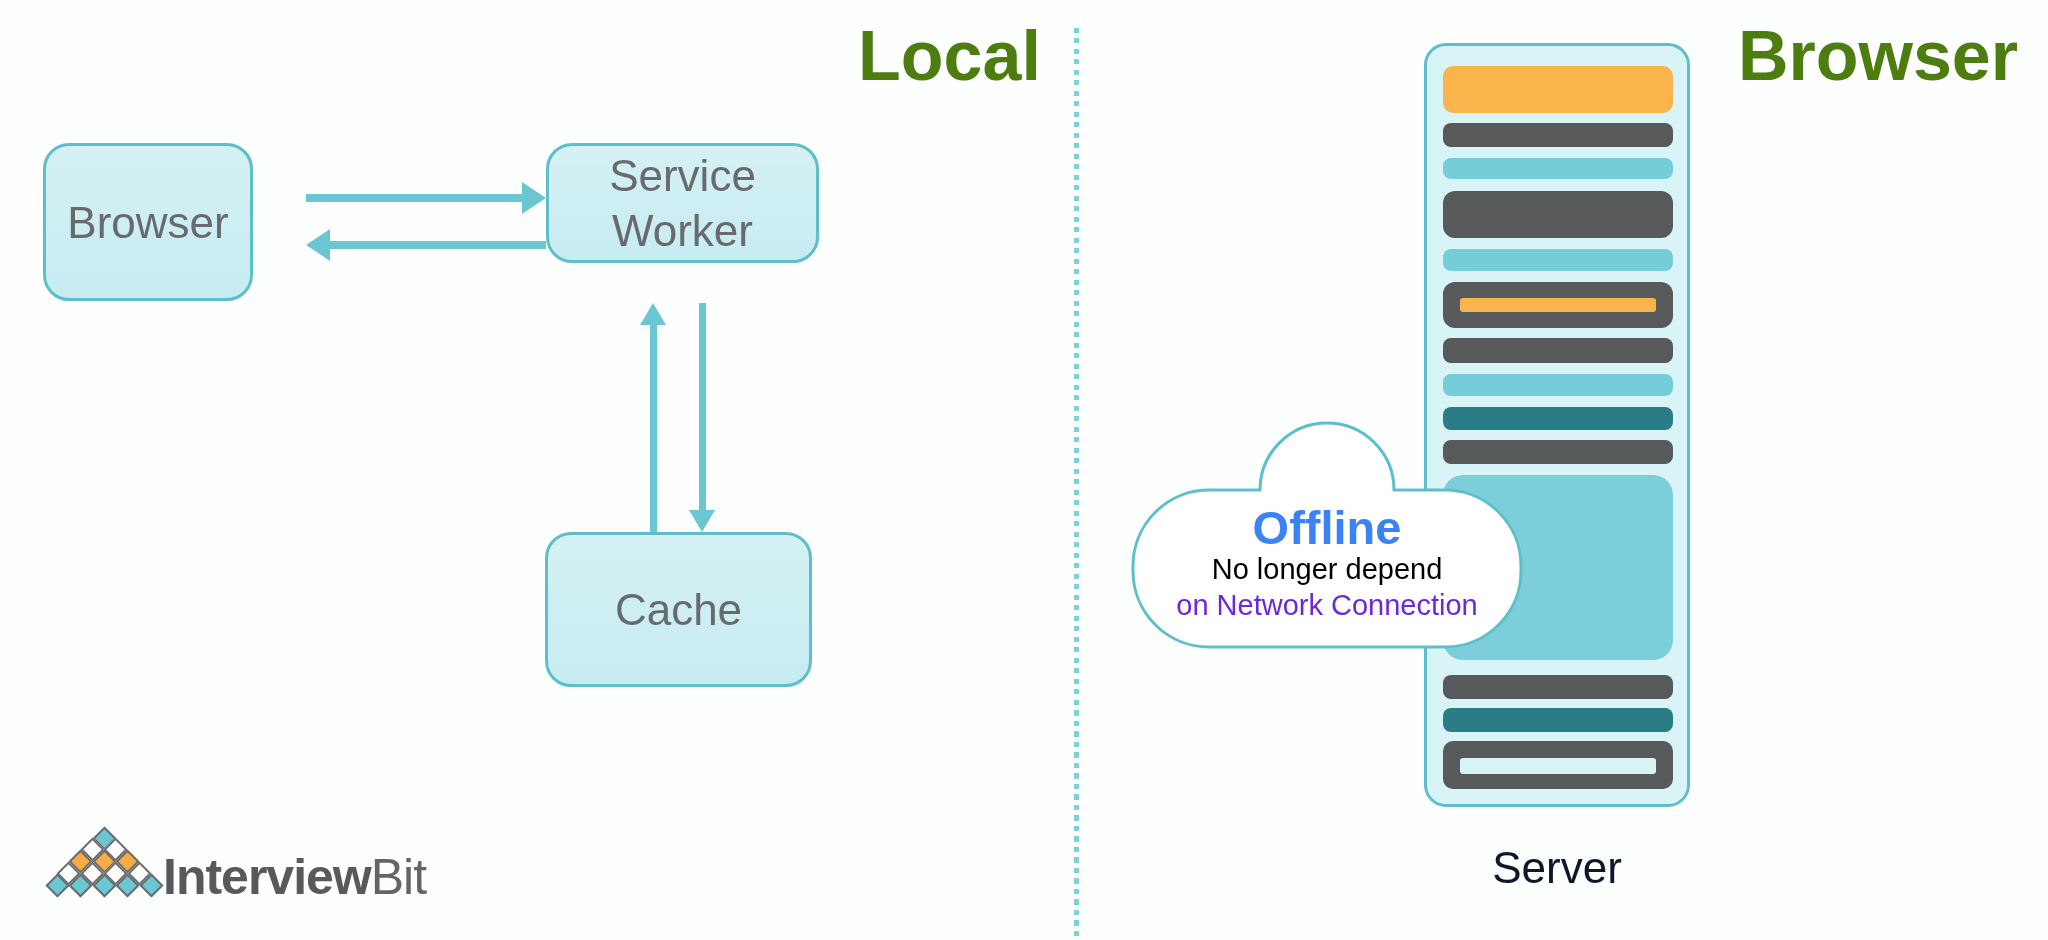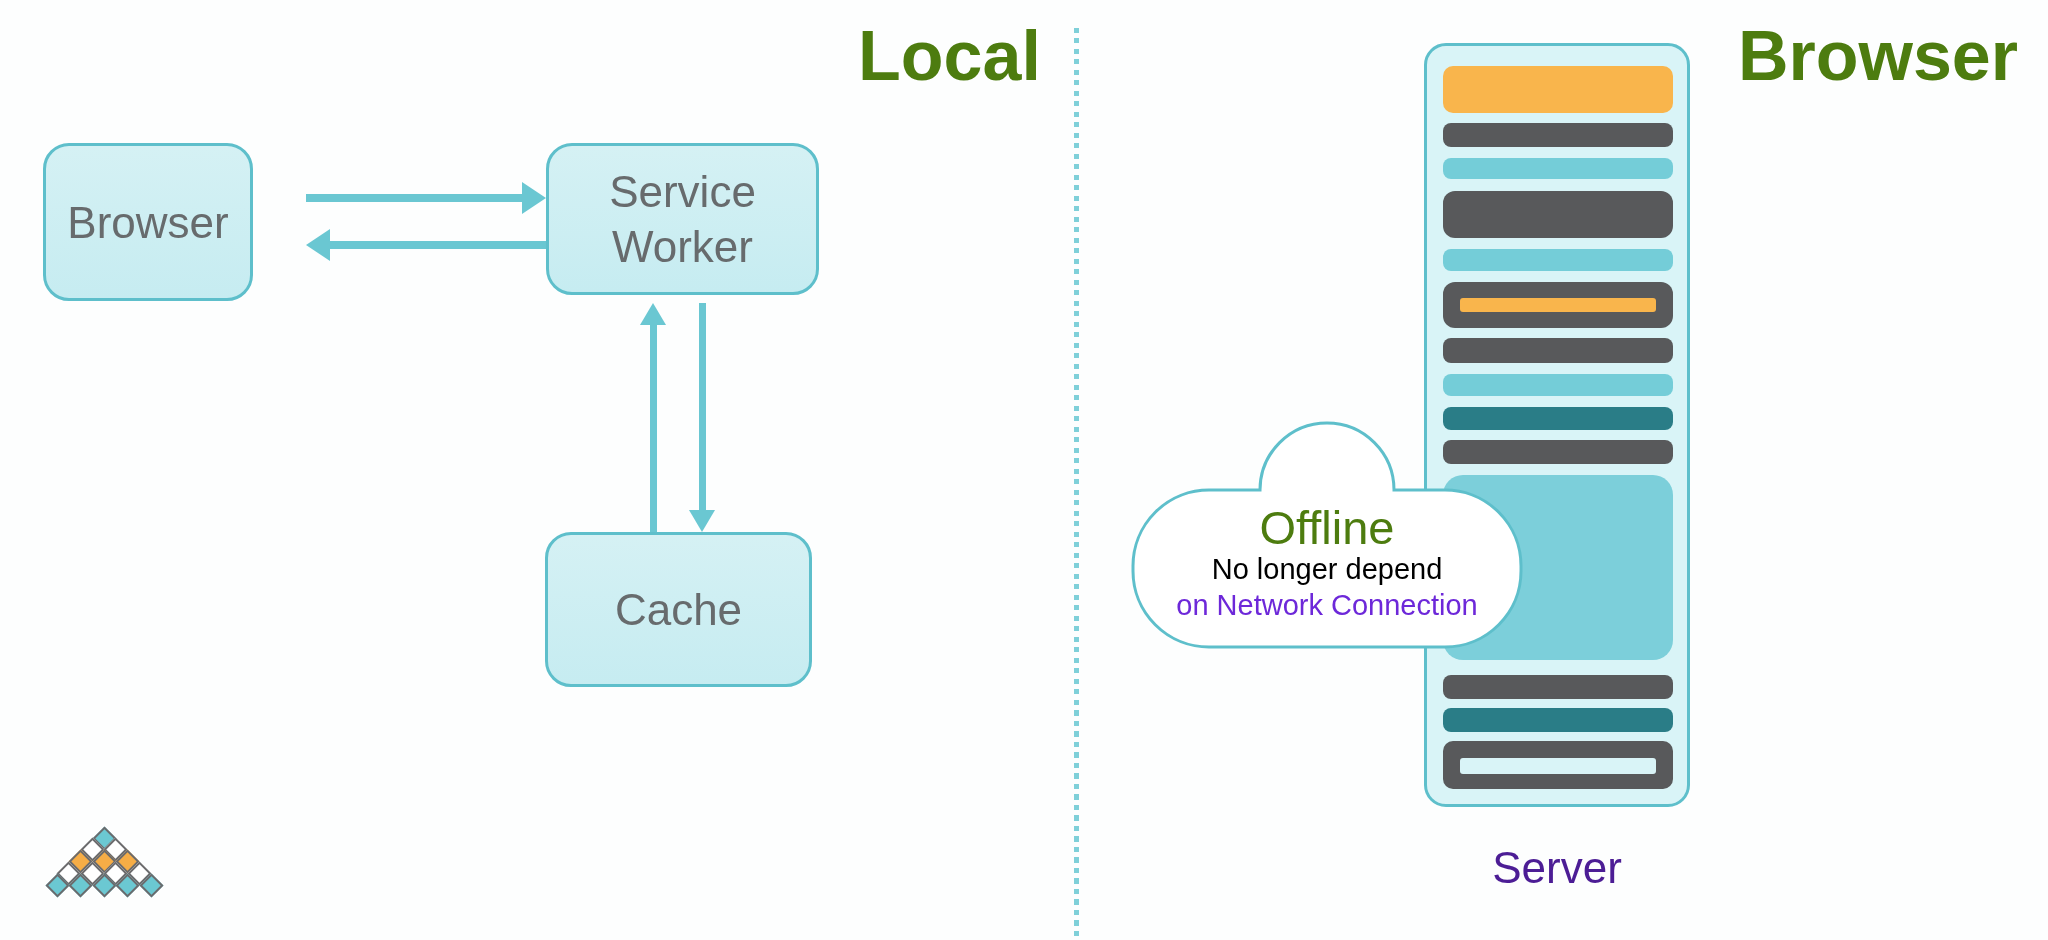--- a/index.html
+++ b/index.html
@@ -25,50 +25,50 @@
 
   
   .node{
     position:absolute;border:3px solid #5ebfcb;border-radius:26px;
     background:linear-gradient(180deg,#d5f1f4 0%,#c6ecf1 100%);
     display:flex;align-items:center;justify-content:center;text-align:center;
     color:#676b6d;font-size:44px;line-height:1.25;
     box-sizing:border-box;
   }
   #node-browser{left:43px;top:143px;width:210px;height:158px;}
-  #node-service-worker{left:546px;top:143px;width:273px;height:152px;padding:0 28px;}
+  #node-service-worker{left:546px;top:143px;width:273px;height:120px;padding:0 28px;}
   #node-cache{left:545px;top:532px;width:267px;height:155px;}
 
   
   .arrow-line{position:absolute;background:#6ac7d2;}
   .arrow-head{position:absolute;width:0;height:0;}
 
   
   #cloud{position:absolute;left:1131px;top:418px;width:392px;height:232px;}
   .cloud-text{position:absolute;left:1131px;width:392px;text-align:center;}
-  #cloud-title{top:500px;font-size:47px;font-weight:400;color:#4d7c0f;}
+  #cloud-title{top:500px;font-size:47px;font-weight:700;color:#3b82f6;}
   #cloud-line1{top:553px;font-size:29px;color:#000000;}
   #cloud-line2{top:589px;font-size:29px;color:#6d28d9;}
 
   
   #server-rack{
     position:absolute;left:1424px;top:43px;width:266px;height:764px;
     background:#d9f4f7;border:3px solid #5ebfcb;border-radius:22px;box-sizing:border-box;
   }
   .rack-bar{position:absolute;left:16px;width:230px;}
   .bar-gray{background:#58595b;}
   .bar-cyan{background:#74cdd8;}
   .bar-darkteal{background:#2a7d87;}
   .bar-orange{background:#f9b54c;}
   .bar-panel{background:#7ccfda;}
   .bar-stripe{position:absolute;left:17px;right:17px;top:16px;height:14px;background:#f9b54c;border-radius:3px;}
   .bar-window{position:absolute;left:17px;right:17px;top:17px;height:16px;background:#d9f4f7;border-radius:3px;}
   #server-label{
     position:absolute;left:1424px;top:843px;width:266px;text-align:center;
-    font-size:44px;color:#4c1d95;
+    font-size:44px;color:#0f172a;
   }
 
   
   #logo{position:absolute;left:45px;top:824px;width:420px;height:80px;}
   #logo-pyramid{position:absolute;left:0;top:2px;width:118px;height:72px;}
   .diamond{
     position:absolute;width:13px;height:13px;border:2px solid #6b6b6d;
     transform:rotate(45deg);box-sizing:content-box;
   }
   .d-teal{background:#6bc8d2;}
@@ -150,13 +150,16 @@
       <div class="diamond d-white" style="left: 15.25px; top: 38.75px;"></div>
       <div class="diamond d-white" style="left: 38.75px; top: 38.75px;"></div>
       <div class="diamond d-white" style="left: 62.25px; top: 38.75px;"></div>
       <div class="diamond d-white" style="left: 85.75px; top: 38.75px;"></div>
       <div class="diamond d-teal" style="left: 3.5px; top: 50.5px;"></div>
       <div class="diamond d-teal" style="left: 27px; top: 50.5px;"></div>
       <div class="diamond d-teal" style="left: 50.5px; top: 50.5px;"></div>
       <div class="diamond d-teal" style="left: 74px; top: 50.5px;"></div>
       <div class="diamond d-teal" style="left: 97.5px; top: 50.5px;"></div>
     </div>
+  <div id="logo-text">
+    <span class="bold">Interview</span><span class="light">Bit</span>
+  </div>
 </div>
 
 </body></html>

